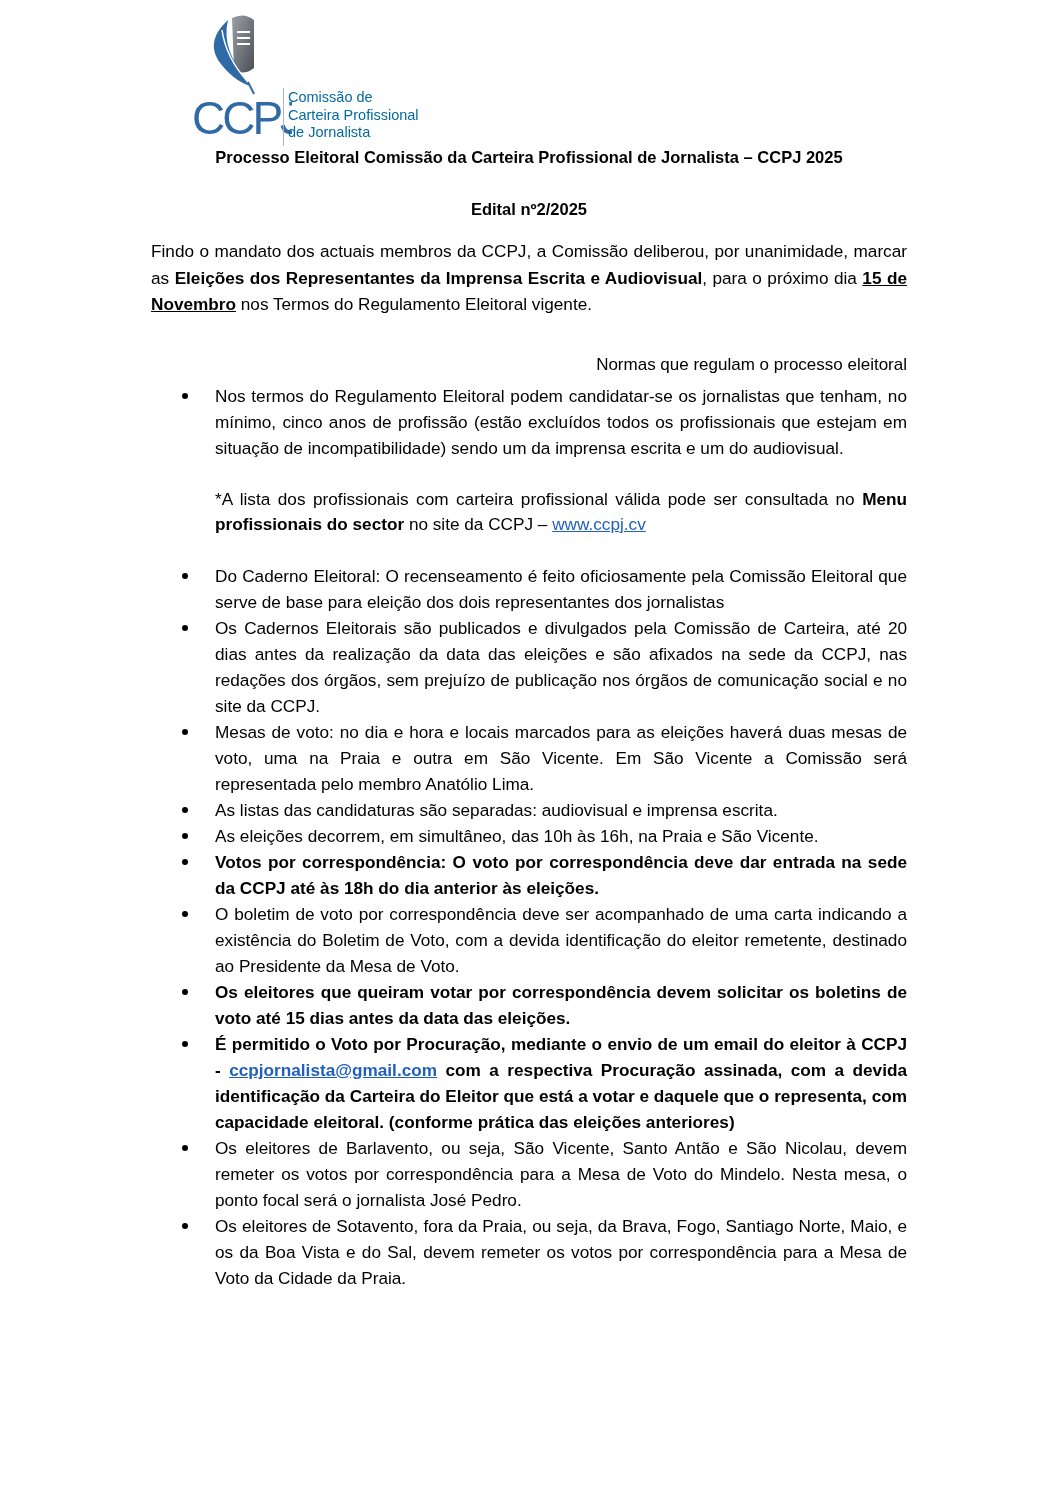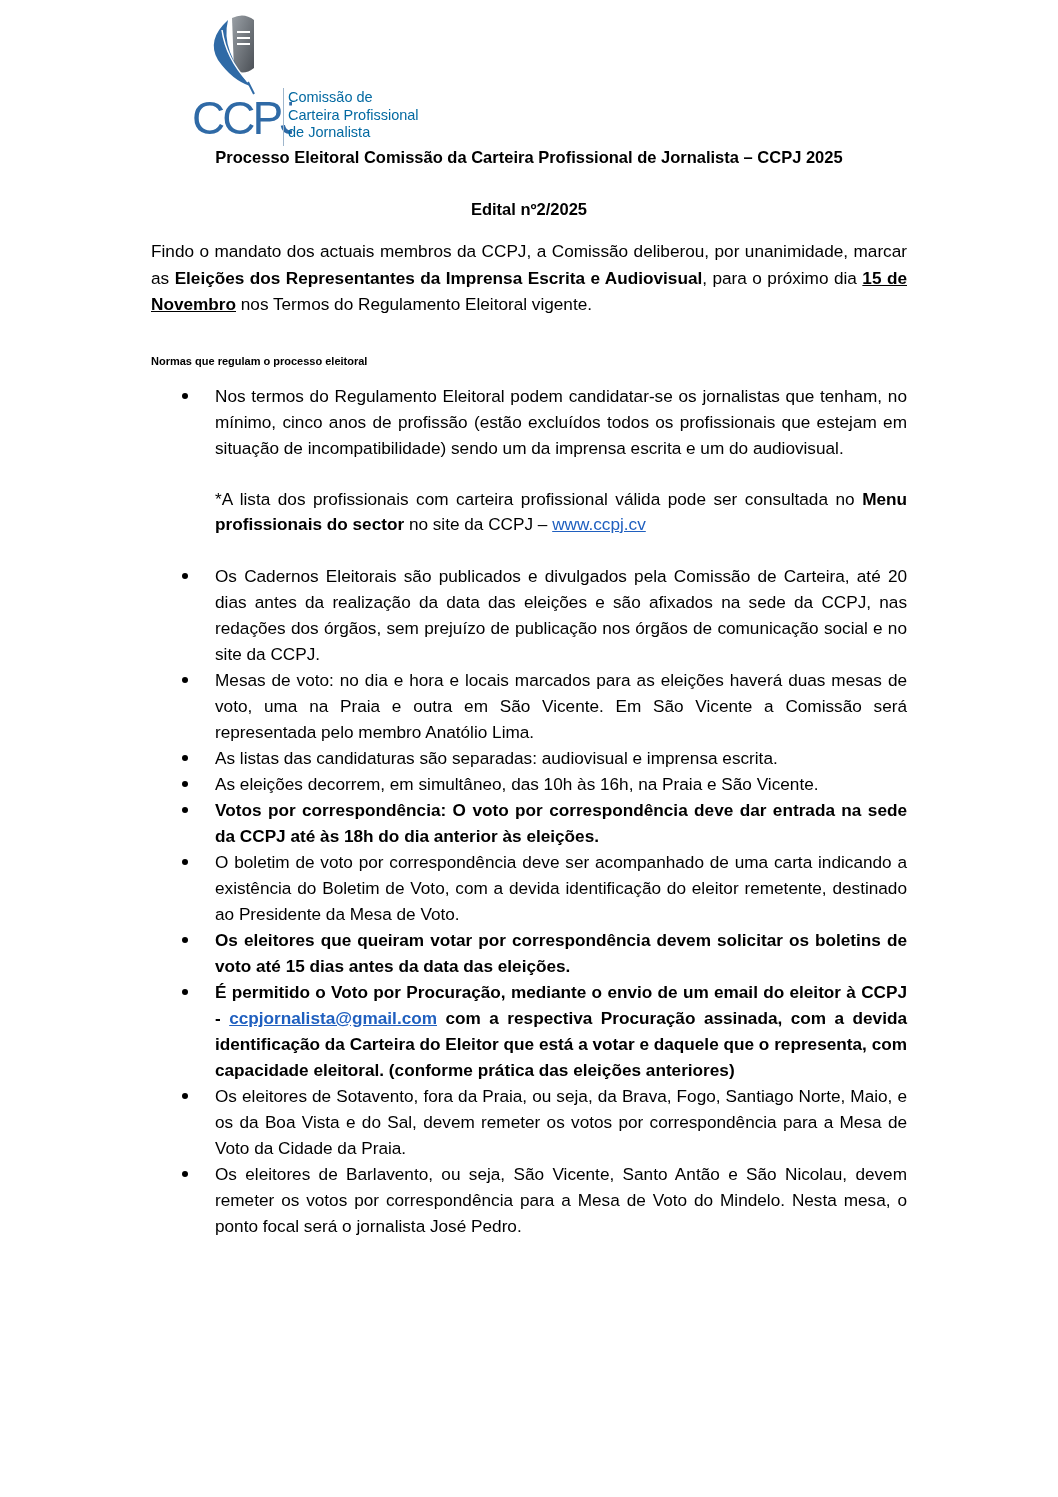--- a/index.html
+++ b/index.html
@@ -7,21 +7,21 @@
          font-family: "Liberation Sans", sans-serif; color: #000; }
   .logo { position: absolute; left: 192px; top: 10px; width: 240px; height: 130px; }
   .logo-mark { position: absolute; left: 0; top: 0; width: 100px; height: 130px; }
   .logo-divider { position: absolute; left: 283px; top: 78px; width: 1px; height: 58px; background: #9fb6cc; }
   .logo-sub { position: absolute; left: 288px; top: 79px; font-size: 14.5px; line-height: 17.5px; color: #0369a1; }
   .page { position: absolute; left: 151px; top: 0; width: 756px; font-size: 17.2px; }
   .title { position: absolute; left: 0; width: 756px; text-align: center; font-weight: bold; font-size: 16.5px; }
   .t1 { top: 148px; }
   .t2 { top: 200px; }
   .intro { position: absolute; top: 238px; left: 0; width: 756px; text-align: justify; line-height: 26.5px; }
-  .subhead { position: absolute; top: 355px; left: 0; width: 756px; text-align: left; font-weight: bold; font-size: 11px; }
+  .subhead { position: absolute; top: 355px; left: 0; width: 756px; text-align: right; font-weight: normal; font-size: 17px; }
   ul.rules { position: absolute; top: 383px; left: 0; width: 756px; margin: 0; padding: 0; list-style: none; }
   ul.rules li { position: relative; padding-left: 64px; text-align: justify; line-height: 26px; }
   ul.rules li .bullet { position: absolute; left: 31px; top: 10px; width: 6px; height: 6px; border-radius: 50%; background: #000; }
   .note { padding-left: 64px; line-height: 25px; text-align: justify; }
   b { font-weight: bold; }
   a, .link { color: #1f5fbf; text-decoration: underline; }
   .u { text-decoration: underline; }
   .gap26 { height: 26px; }
 </style>
 </head>
@@ -64,24 +64,25 @@
 
   <div class="subhead">Normas que regulam o processo eleitoral</div>
 
   <ul class="rules">
     <li><span class="bullet"></span><span>Nos termos do Regulamento Eleitoral podem candidatar-se os jornalistas que tenham, no mínimo, cinco anos de profissão (estão excluídos todos os profissionais que estejam em situação de incompatibilidade) sendo um da imprensa escrita e um do audiovisual.</span></li>
     <li style="padding-left:0;">
       <div class="gap26"></div>
       <div class="note"><span>*A lista dos profissionais com carteira profissional válida pode ser consultada no </span><b>Menu profissionais do sector</b><span> no site da CCPJ – </span><a>www.ccpj.cv</a></div>
       <div class="gap26"></div>
     </li>
+    <li><span class="bullet"></span><span>Do Caderno Eleitoral: O recenseamento é feito oficiosamente pela Comissão Eleitoral que serve de base para eleição dos dois representantes dos jornalistas</span></li>
     <li><span class="bullet"></span><span>Os Cadernos Eleitorais são publicados e divulgados pela Comissão de Carteira, até 20 dias antes da realização da data das eleições e são afixados na sede da CCPJ, nas redações dos órgãos, sem prejuízo de publicação nos órgãos de comunicação social e no site da CCPJ.</span></li>
     <li><span class="bullet"></span><span>Mesas de voto: no dia e hora e locais marcados para as eleições haverá duas mesas de voto, uma na Praia e outra em São Vicente. Em São Vicente a Comissão será representada pelo membro Anatólio Lima.</span></li>
     <li><span class="bullet"></span><span>As listas das candidaturas são separadas: audiovisual e imprensa escrita.</span></li>
     <li><span class="bullet"></span><span>As eleições decorrem, em simultâneo, das 10h às 16h, na Praia e São Vicente.</span></li>
     <li><span class="bullet"></span><b>Votos por correspondência: O voto por correspondência deve dar entrada na sede da CCPJ até às 18h do dia anterior às eleições.</b></li>
     <li><span class="bullet"></span><span>O boletim de voto por correspondência deve ser acompanhado de uma carta indicando a existência do Boletim de Voto, com a devida identificação do eleitor remetente, destinado ao Presidente da Mesa de Voto.</span></li>
     <li><span class="bullet"></span><b>Os eleitores que queiram votar por correspondência devem solicitar os boletins de voto até 15 dias antes da data das eleições.</b></li>
     <li><span class="bullet"></span><b><span>É permitido o Voto por Procuração, mediante o envio de um email do eleitor à CCPJ - </span><a style="font-weight:bold;">ccpjornalista@gmail.com</a><span> com a respectiva Procuração assinada, com a devida identificação da Carteira do Eleitor que está a votar e daquele que o representa, com capacidade eleitoral. (conforme prática das eleições anteriores)</span></b></li>
+    <li><span class="bullet"></span><span>Os eleitores de Barlavento, ou seja, São Vicente, Santo Antão e São Nicolau, devem remeter os votos por correspondência para a Mesa de Voto do Mindelo. Nesta mesa, o ponto focal será o jornalista José Pedro.</span></li>
     <li><span class="bullet"></span><span>Os eleitores de Sotavento, fora da Praia, ou seja, da Brava, Fogo, Santiago Norte, Maio, e os da Boa Vista e do Sal, devem remeter os votos por correspondência para a Mesa de Voto da Cidade da Praia.</span></li>
-    <li><span class="bullet"></span><span>Os eleitores de Barlavento, ou seja, São Vicente, Santo Antão e São Nicolau, devem remeter os votos por correspondência para a Mesa de Voto do Mindelo. Nesta mesa, o ponto focal será o jornalista José Pedro.</span></li>
   </ul>
 </div>
 
 </body></html>

